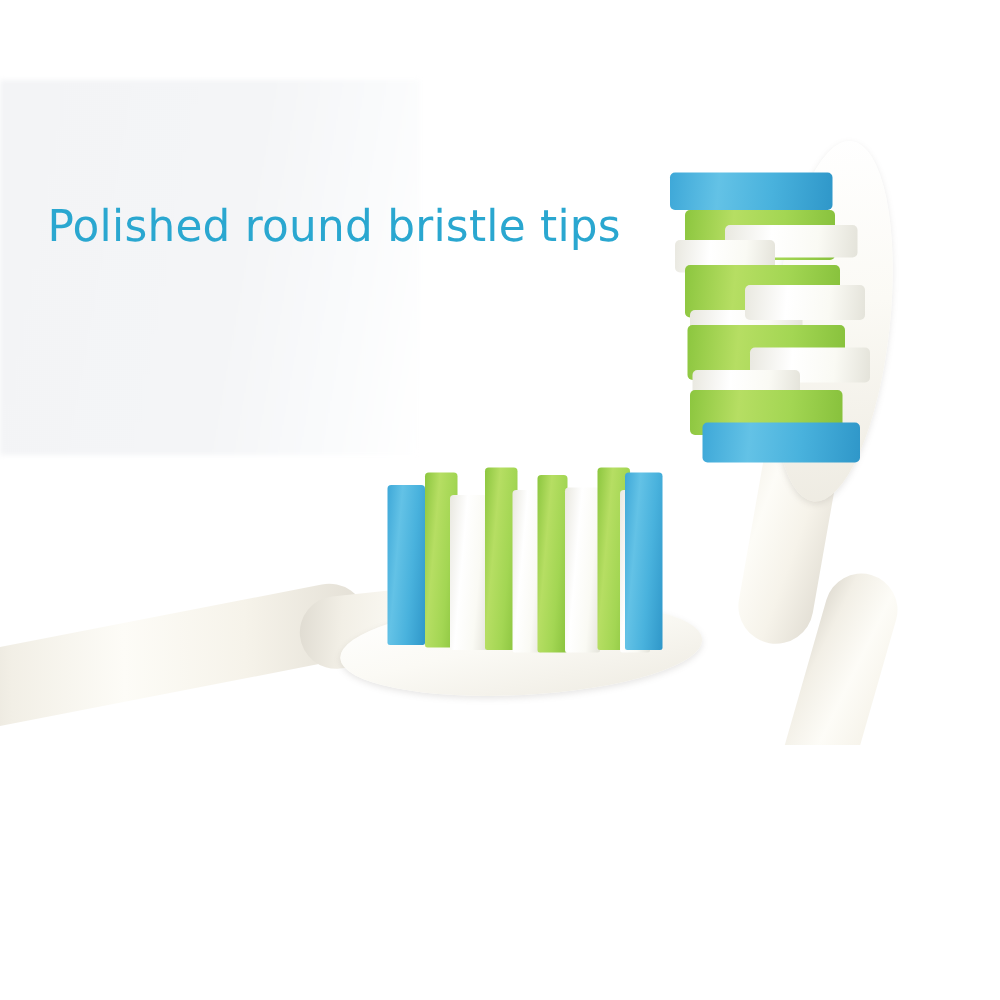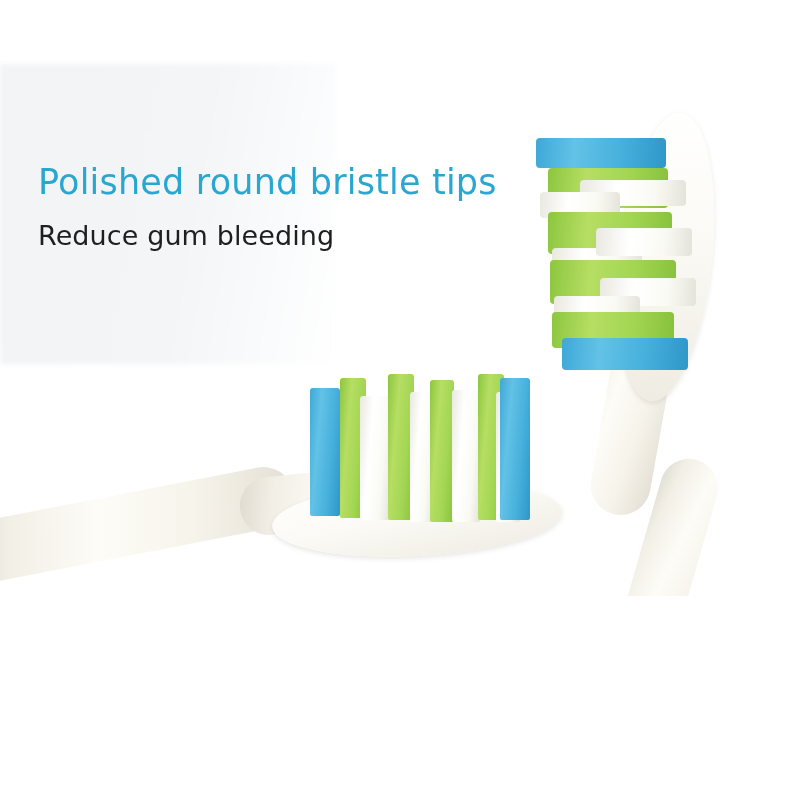--- a/index.html
+++ b/index.html
@@ -152,16 +152,15 @@
         <div class="tuft green bar" style="left: 50px; top: 160px; width: 126px; height: 44px; z-index: 17;"></div>
         <div class="tuft white bar" style="left: 100px; top: 178px; width: 96px; height: 28px; z-index: 18;"></div>
         <div class="tuft white bar" style="left: 54px; top: 196px; width: 86px; height: 26px; z-index: 19;"></div>
         <div class="tuft green bar" style="left: 52px; top: 212px; width: 122px; height: 36px; z-index: 20;"></div>
         <div class="tuft blue bar" style="left: 62px; top: 238px; width: 126px; height: 32px; z-index: 21;"></div>
       </div>
   </div>
 
   <div class="copy-block">
     <div class="headline">Polished round bristle tips</div>
-    <div class="subhead">Reduce gum bleeding</div>
   </div>
 
 </div>
 
 </body></html>

